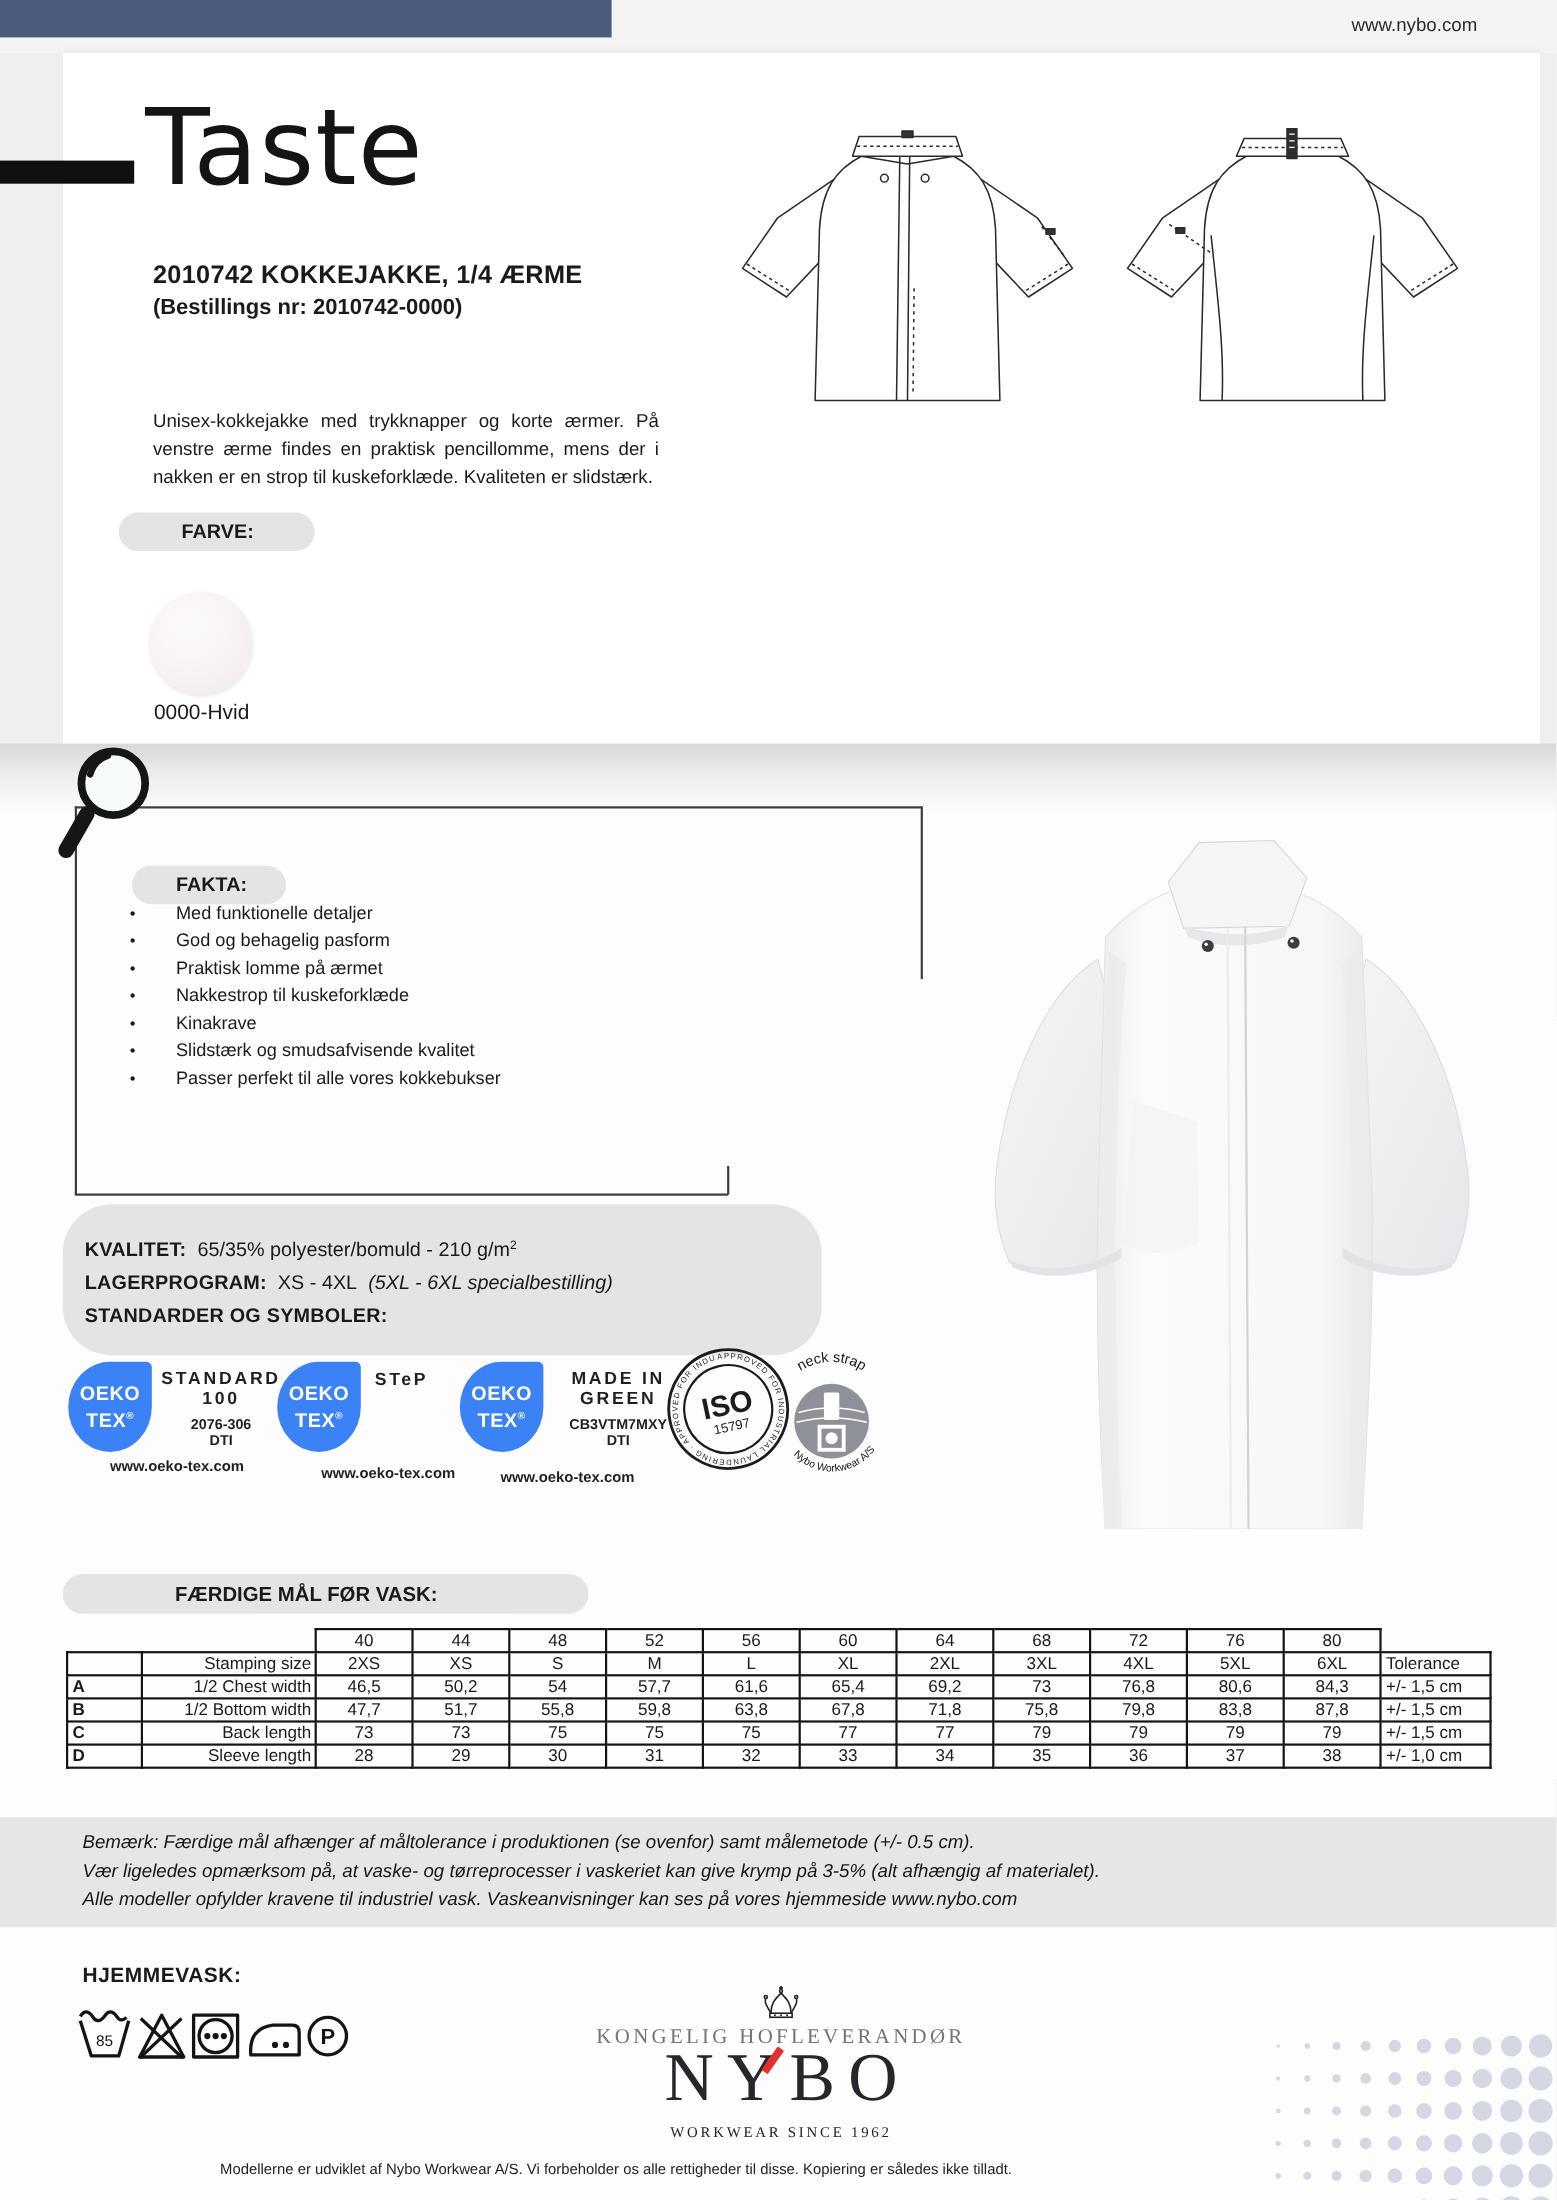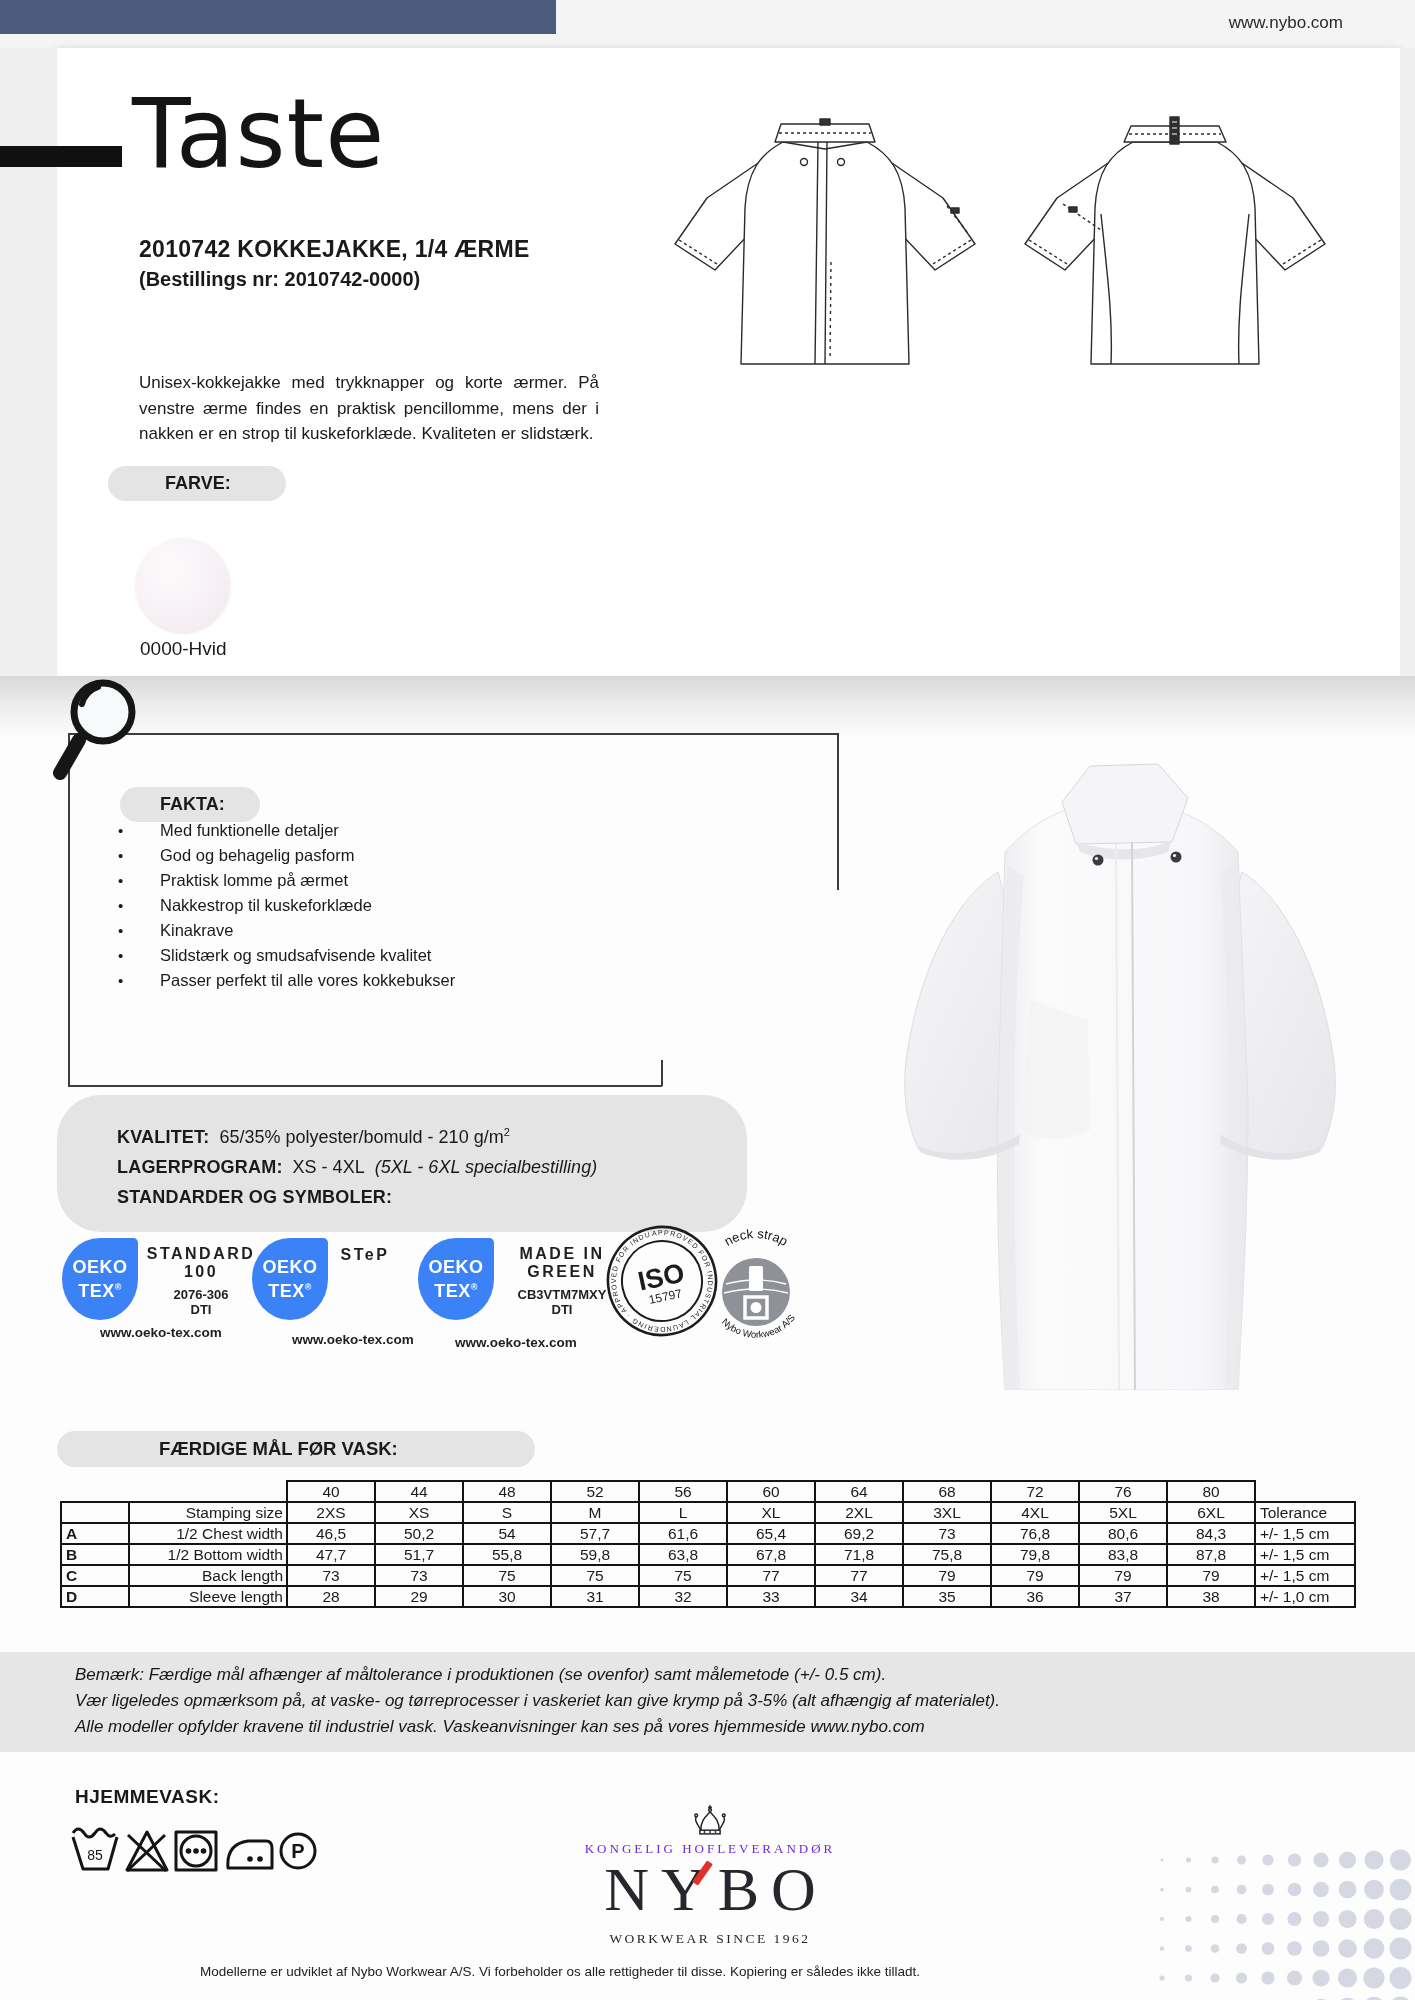--- a/index.html
+++ b/index.html
@@ -49,21 +49,21 @@
   .fakta-pill  { left:120px; top:758px; width:140px; height:35px; padding-left:40px;margin-top:29px; }
   .fakta-list  { left:118px; top:818px; list-style:none; }
   .fakta-list li { display:flex; font-size:16.5px; line-height:25px; }
   .fakta-list .blt { width:42px; font-size:15px; }
 
   
   .photo { left:790px; top:700px; width:625px; height:690px; }
 
   
   .kval-box { left:57px; top:1095px; width:690px; height:137px; border-radius:44px;
-              background:#e4e4e5; padding:22px 0 0 60px; font-size:18px; line-height:30px; }
+              background:#e4e4e5; padding:22px 0 0 20px; font-size:18px; line-height:30px; }
   .kval-box b { letter-spacing:.2px; }
   .kval-box .it { font-style:italic; }
   .kval-box sup { font-size:11px; }
 
   
   .drop { position:absolute; width:76px; height:82px; background:#3b82f6;
           border-radius:50% 6% 50% 50%; color:#fff; font-weight:bold; font-size:18px;
           display:flex; flex-direction:column; align-items:center; justify-content:center;
           line-height:20px; letter-spacing:.5px; }
   .drop sup { font-size:9px; }
@@ -91,22 +91,22 @@
   
   .note-band { left:0; top:1652px; width:1415px; height:100px; background:#e6e6e7; }
   .note-text { left:75px; top:1662px; font-style:italic; font-size:17px; line-height:26px;
                color:#161616; }
 
   
   .wash-label { left:75px; top:1786px; font-size:19px; font-weight:bold; letter-spacing:.5px; }
   .care-icons { left:70px; top:1820px; width:250px; height:60px; }
   .crown      { left:687px; top:1804px; width:46px; height:34px; }
   .royal      { left:530px; top:1841px; width:360px; text-align:center;
-                font-family:"Liberation Serif", serif; font-size:13px; letter-spacing:3px;
-                color:#6d28d9; }
+                font-family:"Liberation Serif", serif; font-size:19px; letter-spacing:3px;
+                color:#737373; }
   .nybo-row   { left:530px; top:1854px; width:360px; text-align:center; color:#26262c;
                 font-family:"Liberation Serif", serif; font-size:62px; }
   .nybo-row span.ltr { display:inline-block; margin:0 6px; position:relative; }
   .y-slash    { position:absolute; top:6px; right:0px; width:7px; height:26px;
                 background:#e0312a; transform:rotate(35deg); border-radius:1px; }
   .since      { left:530px; top:1931px; width:360px; text-align:center;
                 font-family:"Liberation Serif", serif; font-size:13.5px; letter-spacing:2.5px;
                 color:#23242a; }
   .disclaimer { left:130px; top:1964px; width:860px; text-align:center; font-size:13.5px;
                 color:#222; }

